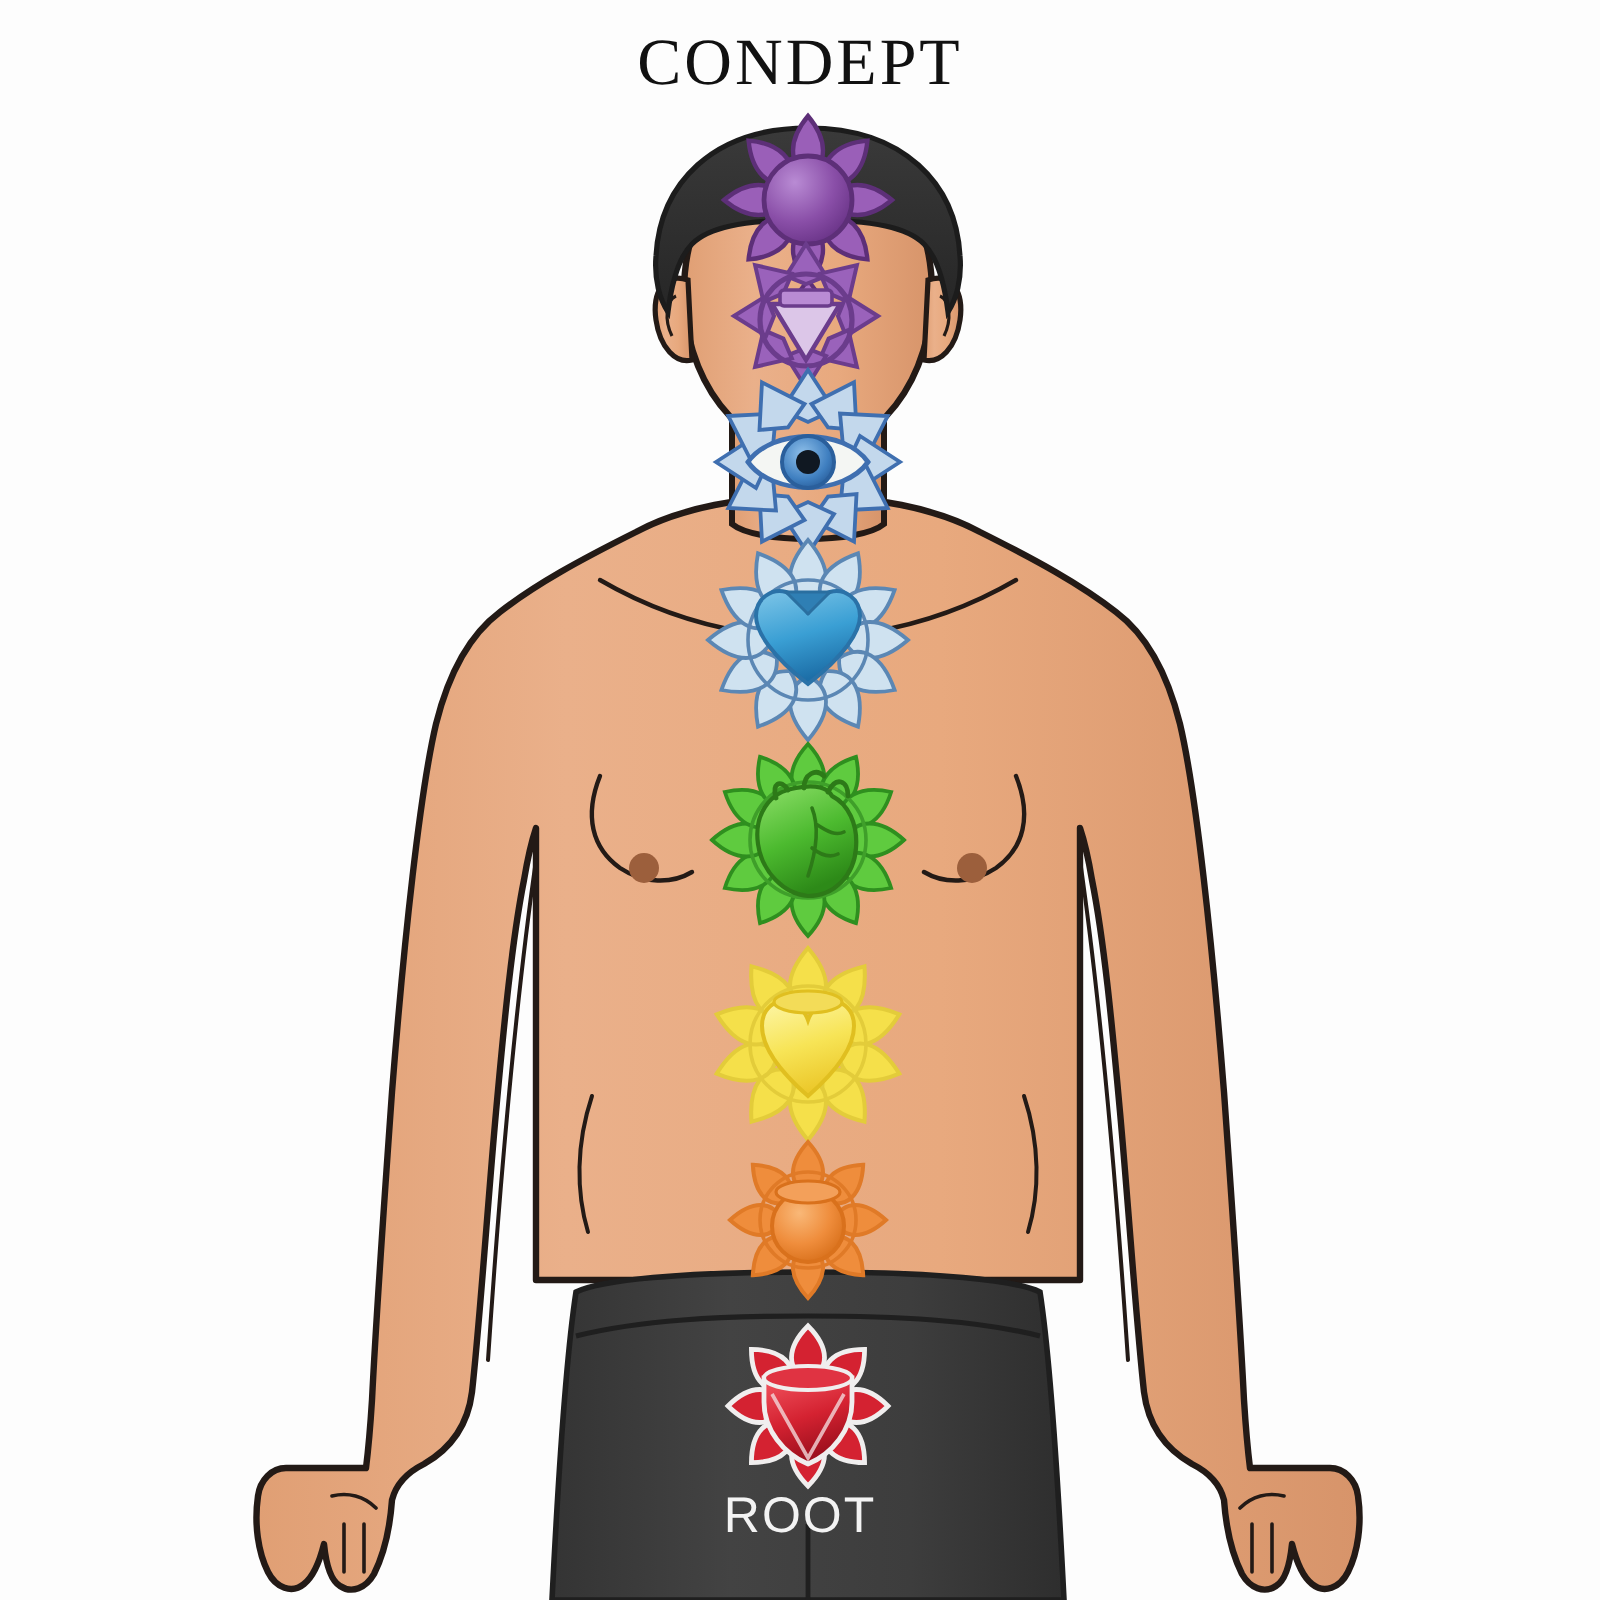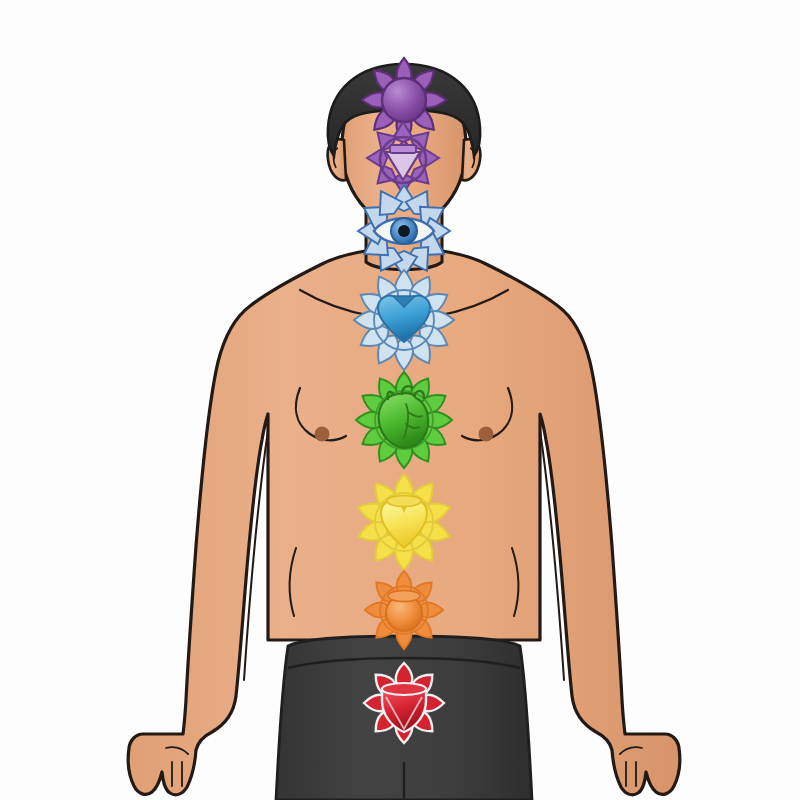--- a/index.html
+++ b/index.html
@@ -47,20 +47,21 @@
     letter-spacing: 1px;
     z-index: 35;
     user-select: none;
   }
 </style>
 </head>
 <body>
 
 <div id="poster">
 
+  <div id="title">CONDEPT</div>
 
   <svg id="figure" width="800" height="800" viewBox="0 0 800 800">
 
     <defs>
 
       <linearGradient id="skinGrad" x1="0" y1="0" x2="1" y2="0">
         <stop offset="0%" stop-color="#e09f74"></stop>
         <stop offset="28%" stop-color="#eab08a"></stop>
         <stop offset="62%" stop-color="#e8a97e"></stop>
         <stop offset="100%" stop-color="#d7946a"></stop>
@@ -351,14 +352,15 @@
         <path d="M0,-40 C11,-29 11,-18 0,-13 C-11,-18 -11,-29 0,-40 Z" fill="#d42231" stroke="#f0eeee" stroke-width="2.4" transform="rotate(270)"></path>
         <path d="M0,-40 C11,-29 11,-18 0,-13 C-11,-18 -11,-29 0,-40 Z" fill="#d42231" stroke="#f0eeee" stroke-width="2.4" transform="rotate(315)"></path>
       </g>
       <path d="M-22,-14 L22,-14 L22,-2 C22,12 12,24 0,29 C-12,24 -22,12 -22,-2 Z" fill="url(#gRoot)" stroke="#f0eeee" stroke-width="2.4"></path>
       <ellipse cx="0" cy="-14" rx="22" ry="6" fill="#e03342" stroke="#f0eeee" stroke-width="2"></ellipse>
       <path d="M-18,-6 L0,26 L18,-6" fill="none" stroke="#f3d7d9" stroke-width="1.8" opacity="0.8"></path>
     </g>
 
   </svg>
 
+  <div class="chakra-label" style="top:744px;">ROOT</div>
 
 </div>
 
 </body></html>

